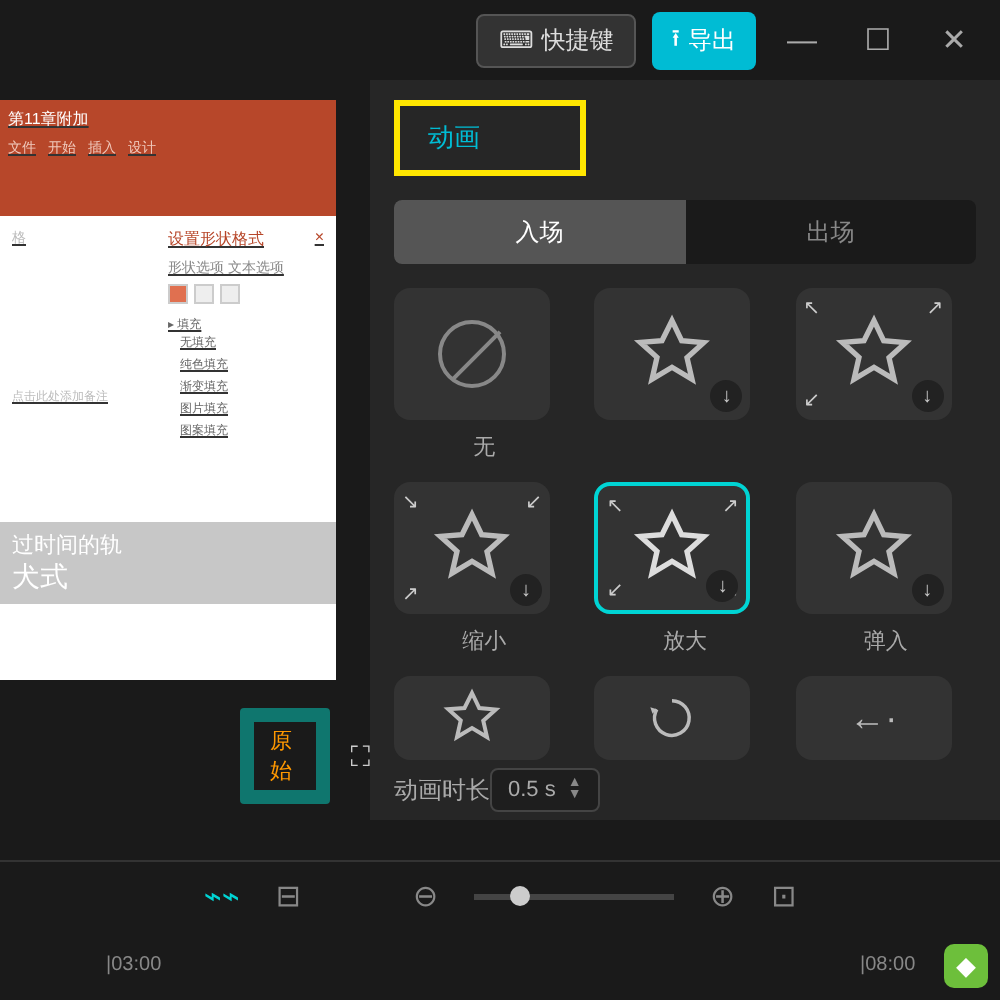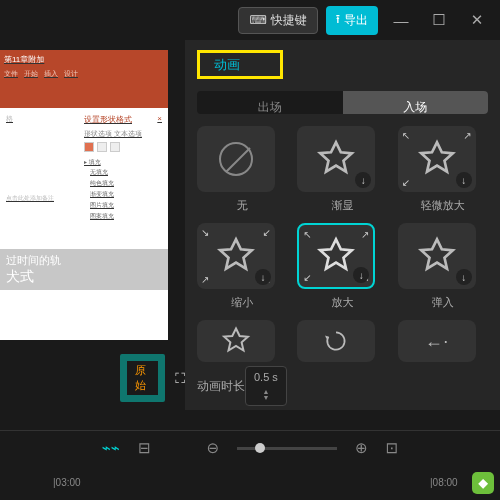--- a/index.html
+++ b/index.html
@@ -73,21 +73,21 @@
     padding: 6px;
     display: flex;
     gap: 4px;
   }
   .ppt-left { flex:1; color:#999; font-size:7px;}
   .ppt-right { width: 78px; font-size:7px; color:#444; }
   .ppt-right-title { color:#b7472a; font-size:8px; margin-bottom:4px; display:flex; justify-content:space-between;}
   .ppt-row { display:flex; gap:3px; margin:3px 0; align-items:center;}
   .ppt-swatch { width:10px; height:10px; border:1px solid #ccc; background:#eee;}
   .slide-text-overlay {
-    position:absolute; bottom:50px; left:0; right:0;
+    position:absolute; bottom:38px; left:0; right:0;
     background: rgba(180,180,180,0.75);
     color:#fff; font-size:11px; padding:4px 6px;
   }
   .preview-footer {
     position:absolute; left:0; bottom:8px;
     display:flex; gap:10px; align-items:center;
     padding-left: 120px;
   }
   .orig-btn {
     border:7px solid #0f766e; color:#ff9800;
@@ -96,21 +96,21 @@
   .expand-icon { color:#ccc; font-size:14px;}
   .panel {
     flex:1;
     background:#262626;
     padding: 10px 12px 4px 12px;
     display:flex; flex-direction:column;
     position: relative;
   }
   .tab-highlight {
     border: 3px solid #ffe600;
-    width: 86px; height: 40px;
+    width: 96px; height: 40px;
     display:flex; align-items:center;
     padding-left:14px;
     color:#00bcd4; font-size:13px;
     margin-bottom: 12px;
   }
   .subtabs {
     display:flex; background:#1a1a1a; border-radius:4px;
     overflow:hidden; margin-bottom:12px; font-size:12px;
   }
   .subtab { flex:1; text-align:center; padding:8px 0; color:#888; cursor:pointer;}
@@ -135,21 +135,21 @@
     display:flex; align-items:center; justify-content:center;
   }
   .cell-label { font-size:11px; color:#aaa; margin-top:6px;}
   .duration-row {
     display:flex; align-items:center; 
     font-size:12px; color:#aaa; margin-top:4px;
   }
   .dur-box {
     background:#1e1e1e; border:1px solid #444;
     padding:4px 8px; border-radius:4px; display:flex;
-    align-items:center; gap:6px; font-size:11px;flex-direction:column;
+    align-items:center; gap:6px; font-size:11px;
   }
   .stepper { display:flex; flex-direction:column; font-size:7px; color:#888; line-height:6px;}
   .timeline {
     position:absolute; left:0; right:0; bottom:0;
     height:70px; background:#1a1a1a;
     border-top:1px solid #333;
   }
   .tl-tools {
     display:flex; justify-content:center; gap:18px;
     padding:8px 0; align-items:center;
@@ -230,51 +230,49 @@
       <div class="orig-btn">原始</div>
       <div class="expand-icon">⛶</div>
     </div>
   </div>
 
   <div class="panel">
     <div class="tab-highlight">
       <span>动画</span>
     </div>
     <div class="subtabs">
+      <div class="subtab active">入场</div>
       <div class="subtab">出场</div>
-      <div class="subtab active">入场</div>
     </div>
 
     <div class="grid">
       <div class="cell">
         <div class="thumb">
           <div class="none-circle"></div>
         </div>
         <div class="cell-label">无</div>
       </div>
       <div class="cell">
         <div class="thumb">
           <svg viewBox="0 0 24 24">
               <path fill="none" stroke="#bbb" stroke-width="1.6" d="M12 2l2.9 6 6.6.6-5 4.5 1.5 6.5L12 16l-6 3.6L7.5 13l-5-4.5L9 8z"></path>
             </svg>
           <div class="dl-badge">↓</div>
         </div>
-        <div class="cell-label">渐显</div>
       </div>
       <div class="cell">
         <div class="thumb">
           <span class="corner-arrow" style="top:4px;left:4px">↖</span>
           <span class="corner-arrow" style="top:4px;right:4px">↗</span>
           <span class="corner-arrow" style="bottom:4px;left:4px">↙</span>
           <svg viewBox="0 0 24 24">
               <path fill="none" stroke="#bbb" stroke-width="1.6" d="M12 2l2.9 6 6.6.6-5 4.5 1.5 6.5L12 16l-6 3.6L7.5 13l-5-4.5L9 8z"></path>
             </svg>
           <div class="dl-badge">↓</div>
         </div>
-        <div class="cell-label">轻微放大</div>
       </div>
 
       <div class="cell">
         <div class="thumb">
           <span class="corner-arrow" style="top:4px;left:4px">↘</span>
           <span class="corner-arrow" style="top:4px;right:4px">↙</span>
           <span class="corner-arrow" style="bottom:4px;left:4px">↗</span>
           <span class="corner-arrow" style="bottom:4px;right:4px">↖</span>
           <svg viewBox="0 0 24 24">
               <path fill="none" stroke="#bbb" stroke-width="1.6" d="M12 2l2.9 6 6.6.6-5 4.5 1.5 6.5L12 16l-6 3.6L7.5 13l-5-4.5L9 8z"></path>

